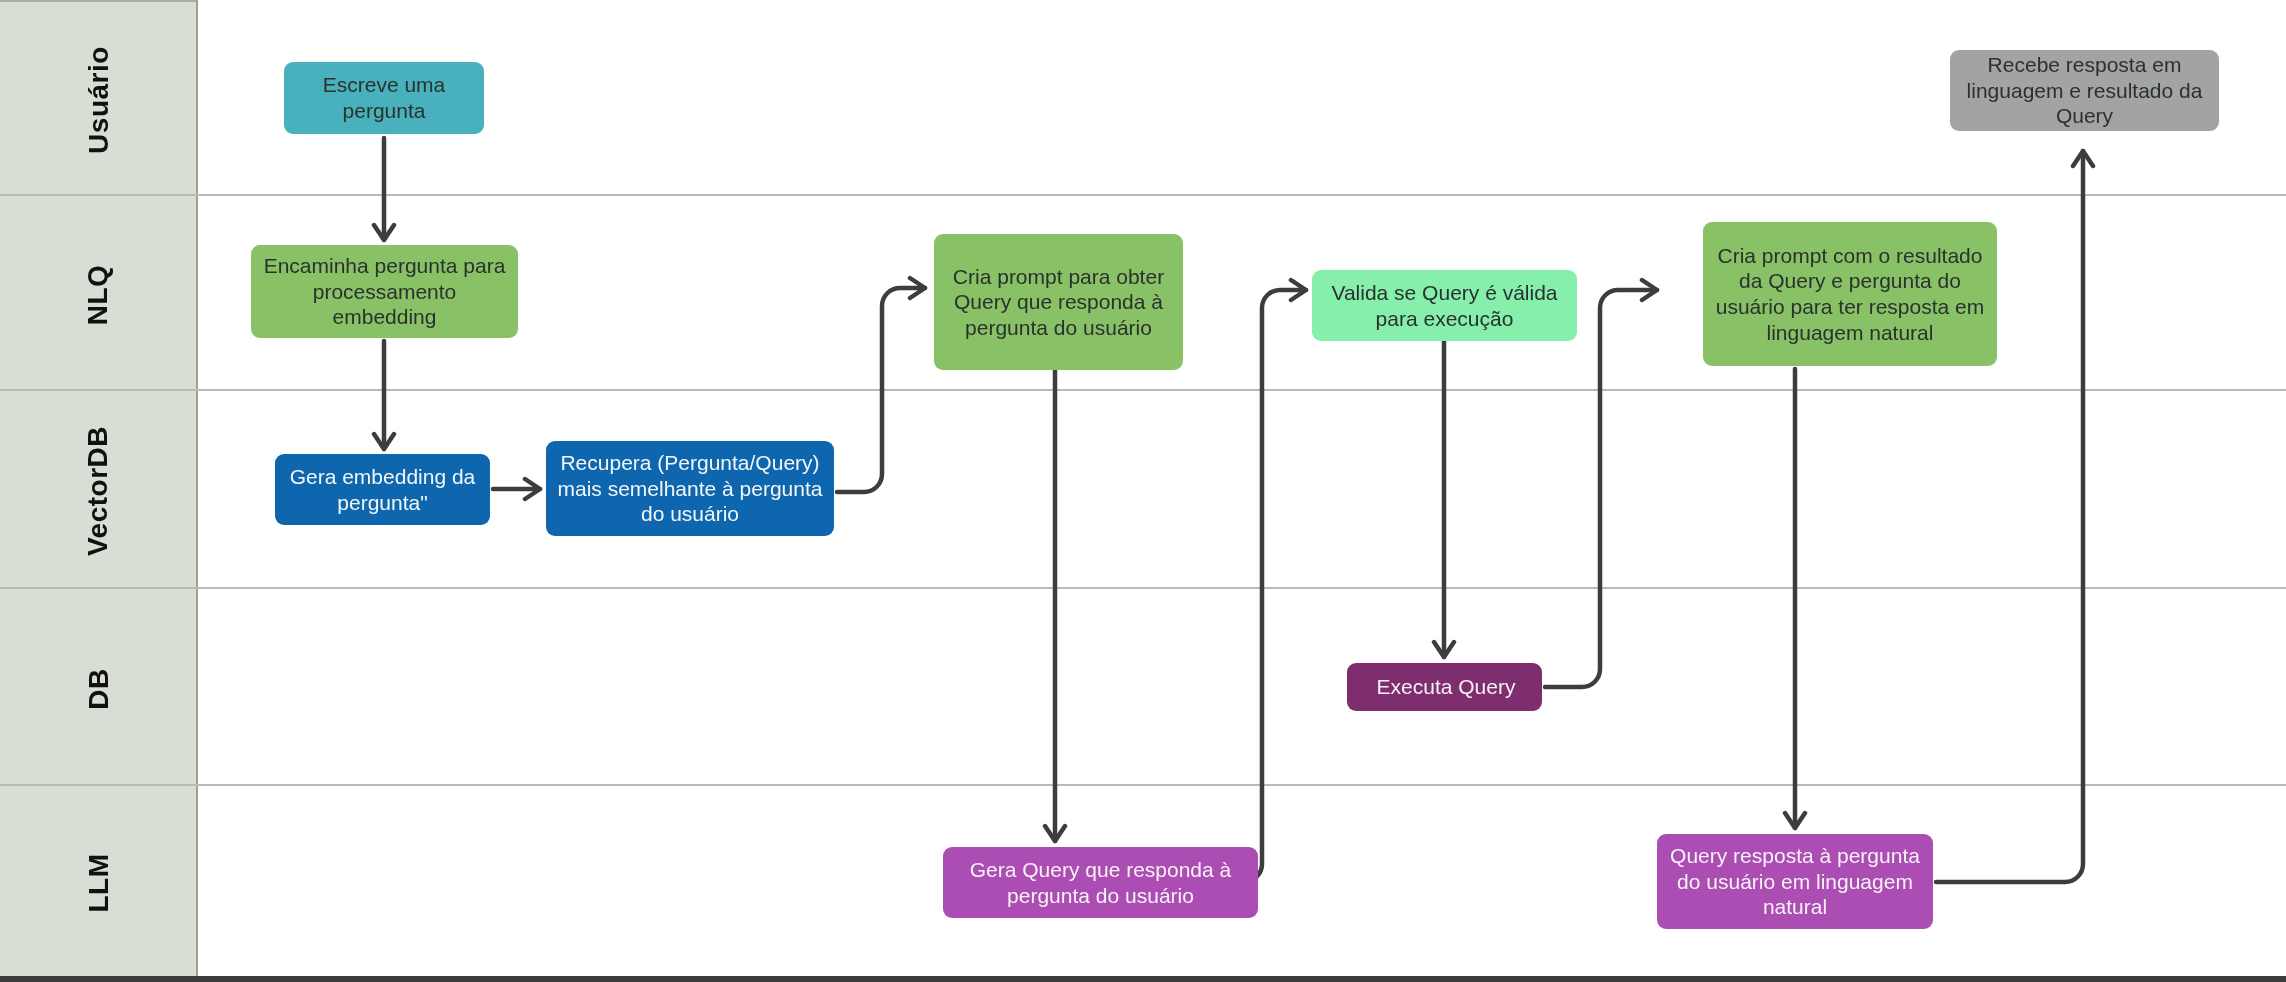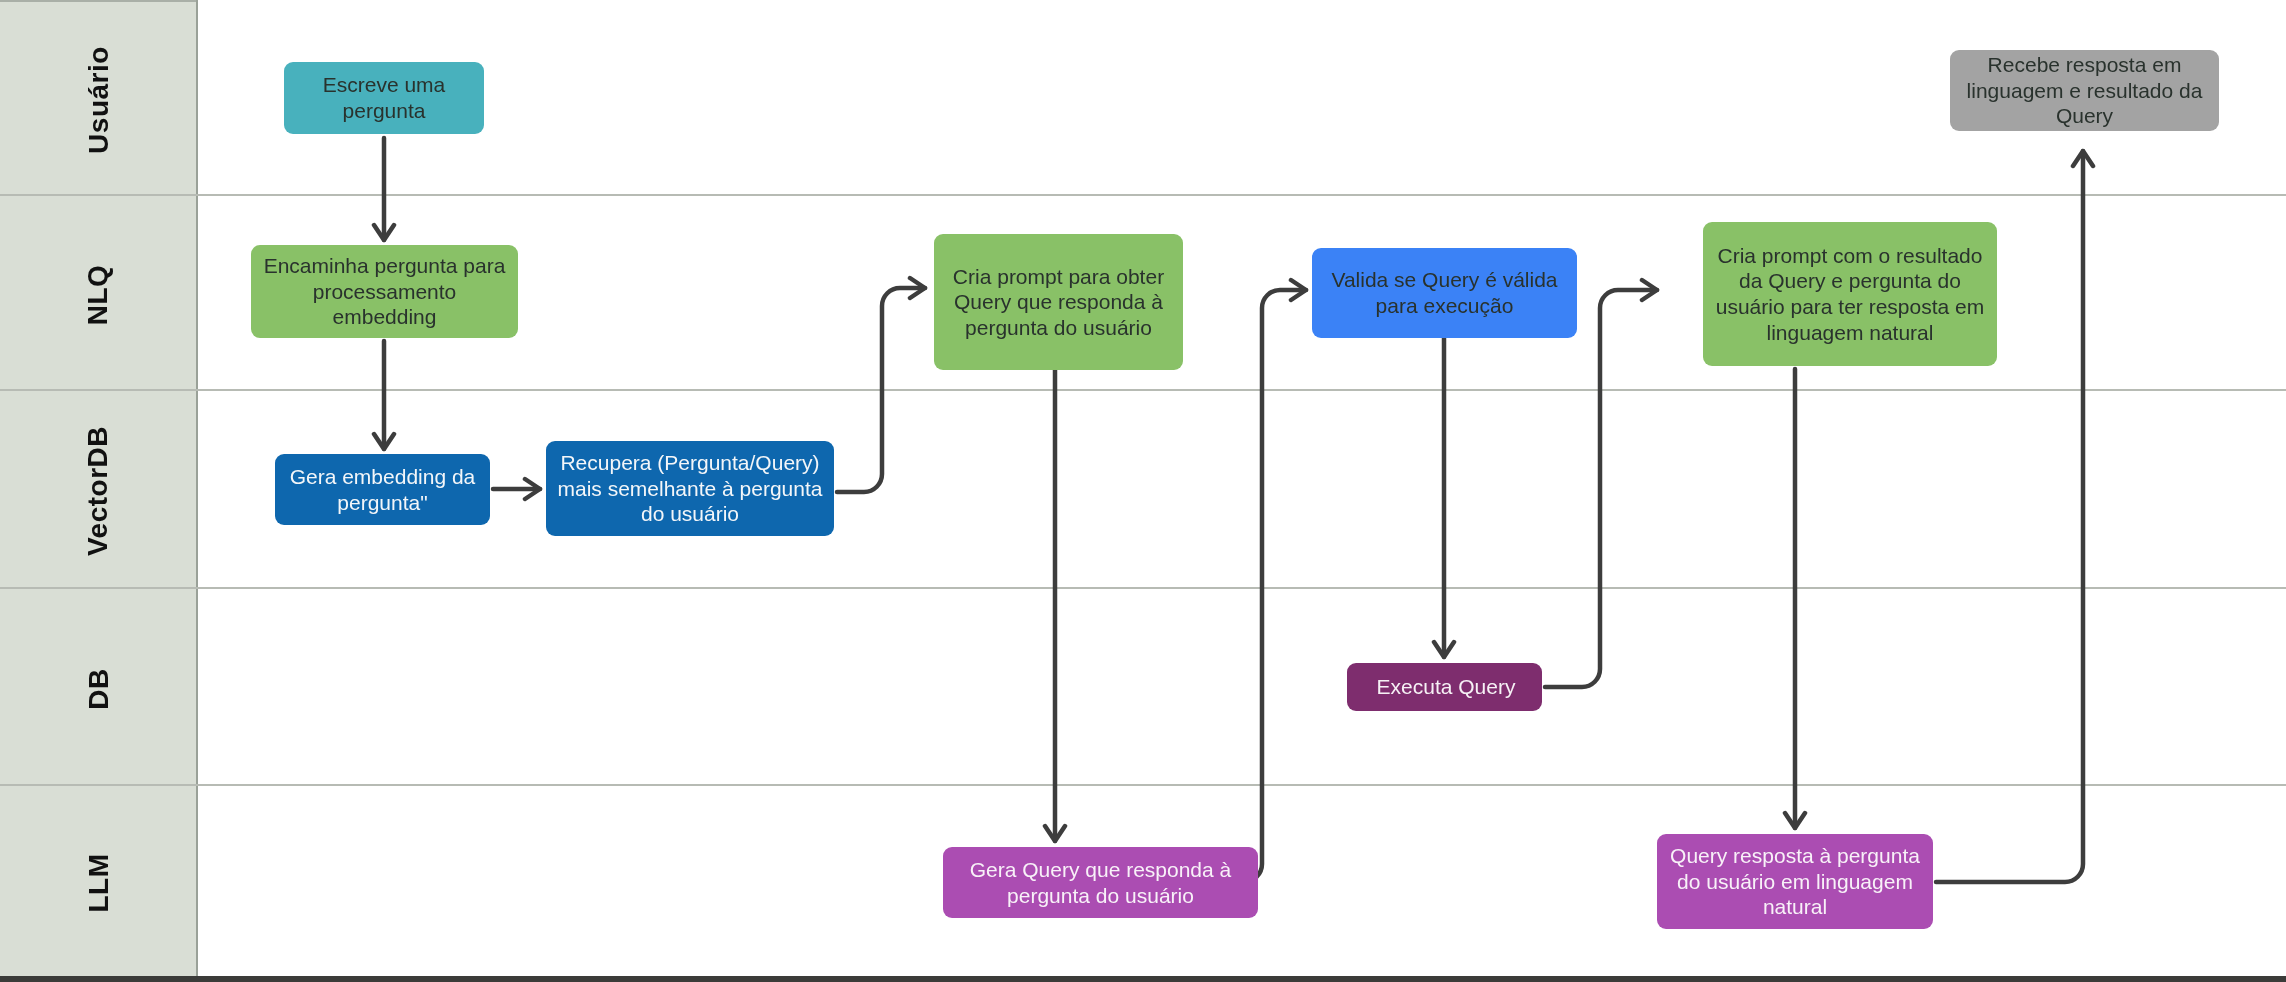--- a/index.html
+++ b/index.html
@@ -121,19 +121,19 @@
     <path class="connector" d="M1795,369 L1795,828" marker-end="url(#arrowhead)" stroke="#3d3d3d"></path>
     <path class="connector" d="M1936,882 H2065 A18,18 0 0 0 2083,864 V151" marker-end="url(#arrowhead)" stroke="#3d3d3d"></path>
   </svg>
 
   <div class="node" style="left: 284px; top: 62px; width: 200px; height: 72px; background: rgb(72, 177, 189); color: rgb(41, 50, 45);">Escreve uma pergunta</div>
   <div class="node" style="left: 251px; top: 245px; width: 267px; height: 93px; background: rgb(137, 193, 103); color: rgb(41, 50, 45);">Encaminha pergunta para processamento embedding</div>
   <div class="node" style="left: 275px; top: 454px; width: 215px; height: 71px; background: rgb(14, 103, 174); color: rgb(243, 246, 249);">Gera embedding da pergunta"</div>
   <div class="node" style="left: 546px; top: 441px; width: 288px; height: 95px; background: rgb(14, 103, 174); color: rgb(243, 246, 249);">Recupera (Pergunta/Query) mais semelhante à pergunta do usuário</div>
   <div class="node" style="left: 934px; top: 234px; width: 249px; height: 136px; background: rgb(137, 193, 103); color: rgb(41, 50, 45);">Cria prompt para obter Query que responda à pergunta do usuário</div>
   <div class="node" style="left: 898px; top: 847px; width: 315px; height: 71px; background: rgb(171, 77, 178); color: rgb(248, 241, 248); margin-left: 45px;">Gera Query que responda à pergunta do usuário</div>
-  <div class="node" style="left: 1312px; top: 248px; width: 265px; height: 90px; background: #3b82f6; color: rgb(41, 50, 45);">Valida se Query é válida para execução</div>
+  <div class="node" style="left: 1312px; top: 270px; width: 265px; height: 71px; background: #86efac; color: rgb(41, 50, 45);">Valida se Query é válida para execução</div>
   <div class="node" style="left: 1347px; top: 663px; width: 195px; height: 48px; background: rgb(126, 45, 110); color: rgb(246, 241, 245); padding-left: 13px;">Executa Query</div>
   <div class="node" style="left: 1663px; top: 222px; width: 294px; height: 144px; background: rgb(137, 193, 103); color: rgb(41, 50, 45); margin-left: 40px;">Cria prompt com o resultado da Query e pergunta do usuário para ter resposta em linguagem natural</div>
   <div class="node" style="left: 1657px; top: 834px; width: 276px; height: 95px; background: rgb(171, 77, 178); color: rgb(248, 241, 248);">Query resposta à pergunta do usuário em linguagem natural</div>
   <div class="node" style="left: 1950px; top: 50px; width: 269px; height: 81px; background: #a3a3a3; color: rgb(41, 50, 45);">Recebe resposta em linguagem e resultado da Query</div>
 
 </div>
 
 </body></html>

